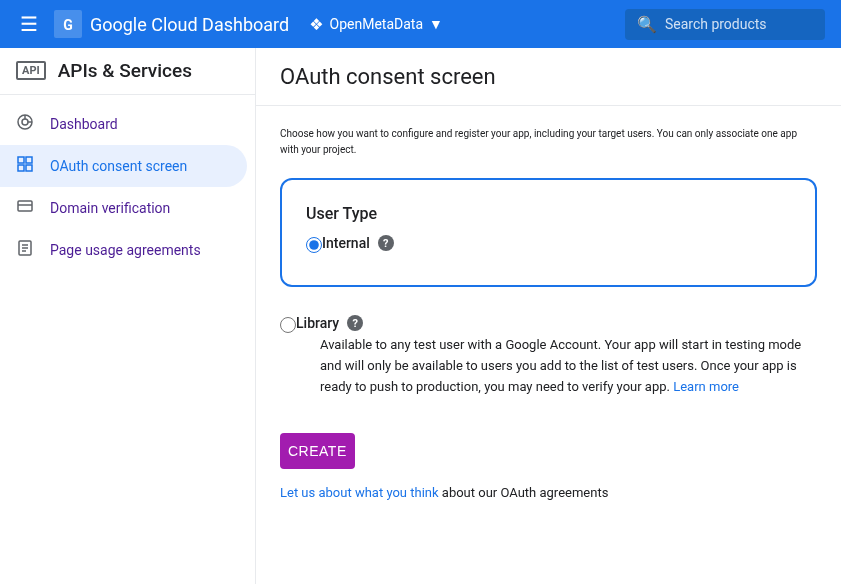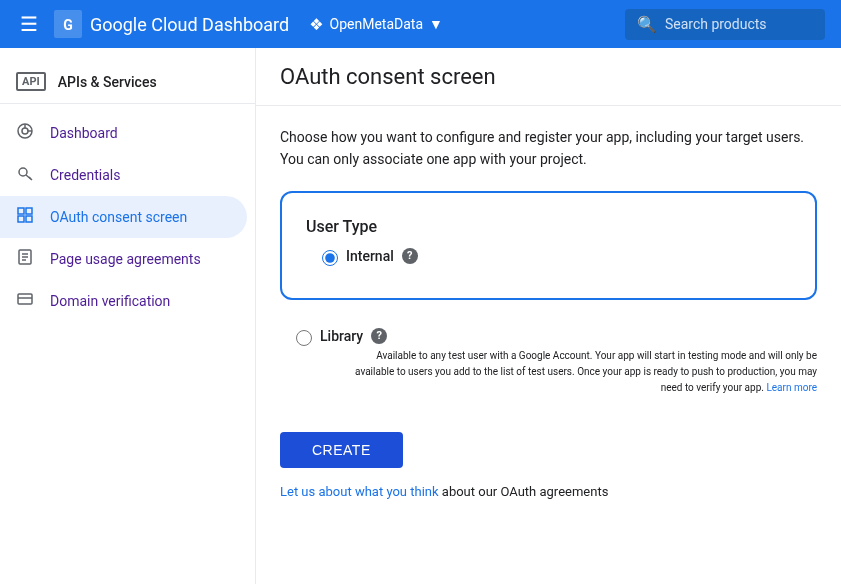--- a/index.html
+++ b/index.html
@@ -69,33 +69,33 @@
       width: 256px;
       min-width: 256px;
       background: #fff;
       border-right: 1px solid #e8eaed;
       overflow-y: auto;
     }
     .sidebar-header {
       display: flex;
       align-items: center;
       gap: 12px;
-      padding: 24px 16px 12px 16px;
+      padding: 11px 16px 12px 16px;
       border-bottom: 1px solid #e8eaed;
     }
     .sidebar-api-badge {
       font-size: 11px;
       font-weight: 700;
       color: #5f6368;
       border: 2px solid #5f6368;
       padding: 1px 4px;
       border-radius: 2px;
     }
     .sidebar-header-title {
-      font-size: 14px;
+      font-size: 19px;
       color: #202124;
       font-weight: 500;
     }
     .sidebar-nav { padding: 8px 0; }
     .sidebar-item {
       display: flex;
       align-items: center;
       gap: 16px;
       padding: 10px 16px;
       cursor: pointer;
@@ -123,21 +123,21 @@
     }
     .content-title {
       font-size: 22px;
       font-weight: 400;
       color: #202124;
     }
     .content-body {
       padding: 20px 24px;
     }
     .content-description {
-      font-size: 14px;
+      font-size: 10px;
       color: #202124;
       line-height: 1.6;
       margin-bottom: 20px;
       max-width: 560px;
     }
 
     
     .user-type-card {
       border: 2px solid #1a73e8;
       border-radius: 12px;
@@ -149,23 +149,21 @@
       font-size: 16px;
       font-weight: 500;
       color: #202124;
       margin-bottom: 12px;
     }
 
     
     .radio-option {
       display: flex;
       align-items: flex-start;
-      gap: 8px;
       margin-bottom: 8px;
-      margin-left: 16px;
     }
     .radio-option input[type=radio] {
       margin-top: 2px;
       accent-color: #1a73e8;
       width: 16px;
       height: 16px;
       flex-shrink: 0;
     }
     .radio-label {
       display: flex;
@@ -200,35 +198,34 @@
       text-decoration: none;
       cursor: pointer;
     }
 
     
     .external-section {
       max-width: 560px;
       padding: 12px 0;
     }
     .external-description {
-      font-size: 10px;
+      font-size: 13px;
       color: #202124;
       line-height: 1.6;
       margin-top: 4px;
       margin-left: 24px;
-      text-align: right;
     }
 
     
     .create-btn {
-      background: #1d4ed8;
+      background: #a21caf;
       color: #fff;
       border: none;
       border-radius: 4px;
-      padding: 10px 32px;
+      padding: 10px 8px;
       font-size: 14px;
       font-weight: 500;
       letter-spacing: 0.5px;
       cursor: pointer;
       margin-top: 16px;
       text-transform: uppercase;
     }
 
     
     .feedback-text {
@@ -273,60 +270,50 @@
         <span class="sidebar-item-icon">
           <svg width="18" height="18" viewBox="0 0 18 18" fill="none">
             <circle cx="9" cy="9" r="7" stroke="#5f6368" stroke-width="1.5" fill="none"></circle>
             <circle cx="9" cy="9" r="3" stroke="#5f6368" stroke-width="1.5" fill="none"></circle>
             <line x1="9" y1="2" x2="9" y2="6" stroke="#5f6368" stroke-width="1.5"></line>
             <line x1="16" y1="9" x2="12" y2="9" stroke="#5f6368" stroke-width="1.5"></line>
           </svg>
         </span>
         <span>Dashboard</span>
       </div>
-      <div class="sidebar-item">
-        <span class="sidebar-item-icon">
-          <svg width="18" height="18" viewBox="0 0 18 18" fill="none">
-            <circle cx="7" cy="8" r="4" stroke="#5f6368" stroke-width="1.5" fill="none"></circle>
-            <line x1="10" y1="11" x2="16" y2="16" stroke="#5f6368" stroke-width="1.5"></line>
-            <line x1="13" y1="13" x2="15" y2="15" stroke="#5f6368" stroke-width="1.5"></line>
-          </svg>
-        </span>
-        <span>Credentials</span>
-      </div>
       <div class="sidebar-item active">
         <span class="sidebar-item-icon">
           <svg width="18" height="18" viewBox="0 0 18 18" fill="none">
             <rect x="2" y="2" width="6" height="6" stroke="#1a73e8" stroke-width="1.5" fill="none"></rect>
             <rect x="10" y="2" width="6" height="6" stroke="#1a73e8" stroke-width="1.5" fill="none"></rect>
             <rect x="2" y="10" width="6" height="6" stroke="#1a73e8" stroke-width="1.5" fill="none"></rect>
             <rect x="10" y="10" width="6" height="6" stroke="#1a73e8" stroke-width="1.5" fill="none"></rect>
           </svg>
         </span>
         <span>OAuth consent screen</span>
       </div>
       <div class="sidebar-item">
         <span class="sidebar-item-icon">
           <svg width="18" height="18" viewBox="0 0 18 18" fill="none">
+            <rect x="2" y="4" width="14" height="10" stroke="#5f6368" stroke-width="1.5" fill="none" rx="1"></rect>
+            <line x1="2" y1="8" x2="16" y2="8" stroke="#5f6368" stroke-width="1.5"></line>
+          </svg>
+        </span>
+        <span>Domain verification</span>
+      </div>
+      <div class="sidebar-item">
+        <span class="sidebar-item-icon">
+          <svg width="18" height="18" viewBox="0 0 18 18" fill="none">
             <rect x="3" y="2" width="12" height="14" stroke="#5f6368" stroke-width="1.5" fill="none" rx="1"></rect>
             <line x1="6" y1="6" x2="12" y2="6" stroke="#5f6368" stroke-width="1.5"></line>
             <line x1="6" y1="9" x2="12" y2="9" stroke="#5f6368" stroke-width="1.5"></line>
             <line x1="6" y1="12" x2="10" y2="12" stroke="#5f6368" stroke-width="1.5"></line>
           </svg>
         </span>
         <span>Page usage agreements</span>
-      </div>
-      <div class="sidebar-item">
-        <span class="sidebar-item-icon">
-          <svg width="18" height="18" viewBox="0 0 18 18" fill="none">
-            <rect x="2" y="4" width="14" height="10" stroke="#5f6368" stroke-width="1.5" fill="none" rx="1"></rect>
-            <line x1="2" y1="8" x2="16" y2="8" stroke="#5f6368" stroke-width="1.5"></line>
-          </svg>
-        </span>
-        <span>Domain verification</span>
       </div>
     </nav>
   </div>
 
   <div class="content">
     <div class="content-header">
       <h1 class="content-title">OAuth consent screen</h1>
     </div>
     <div class="content-body">
       <p class="content-description">Choose how you want to configure and register your app, including your target users. You can only associate one app with your project.</p>

